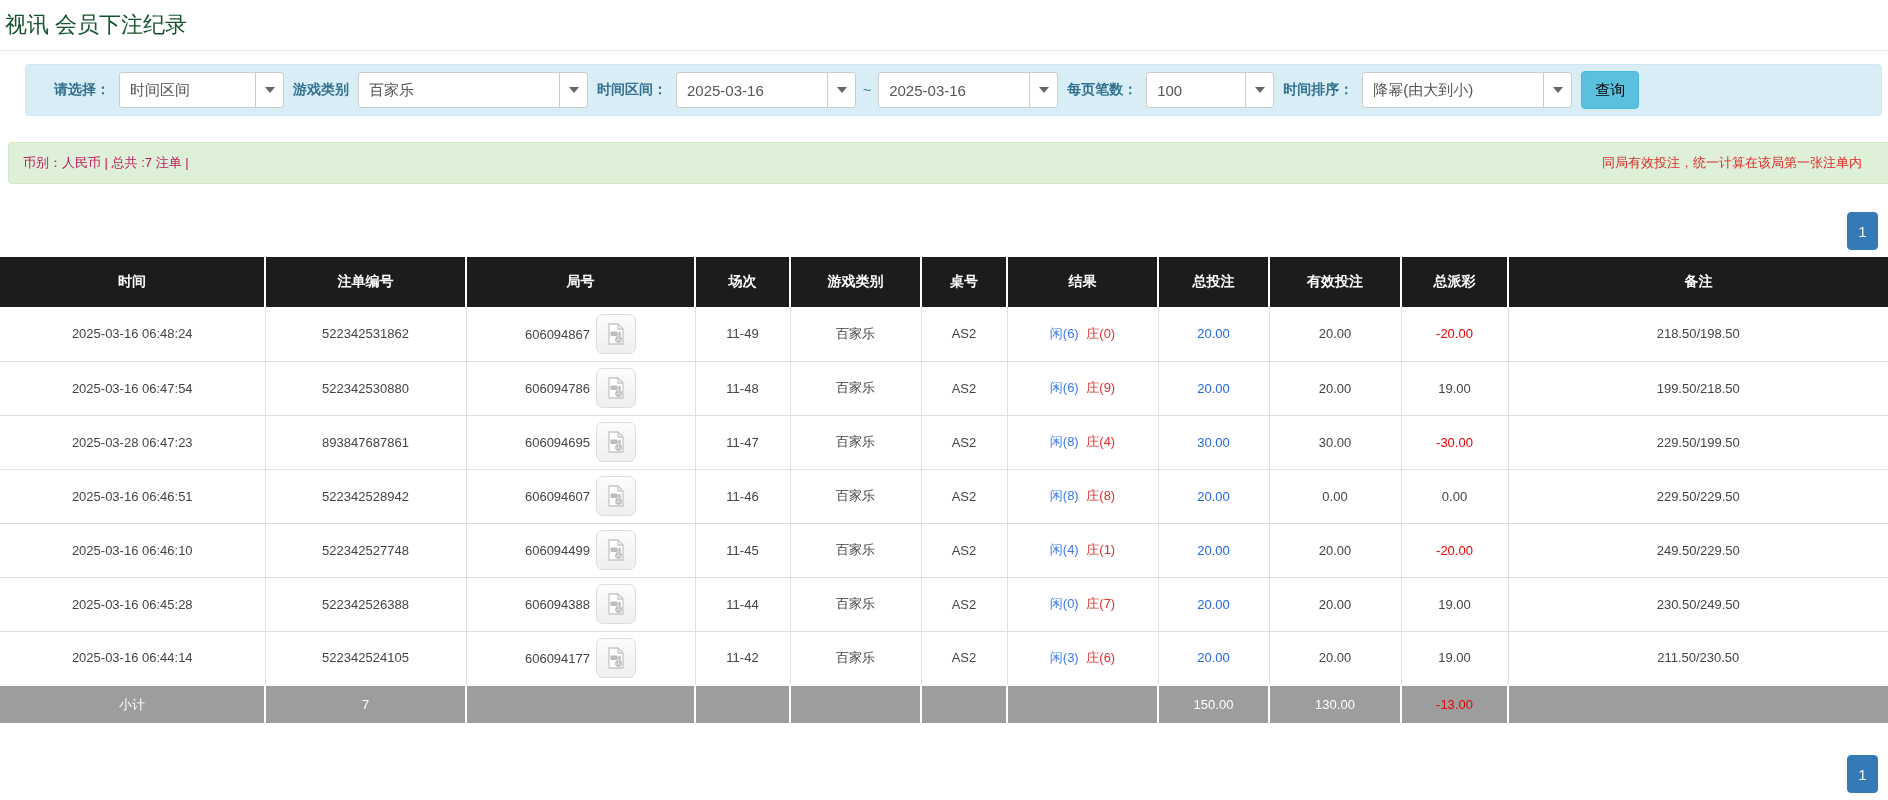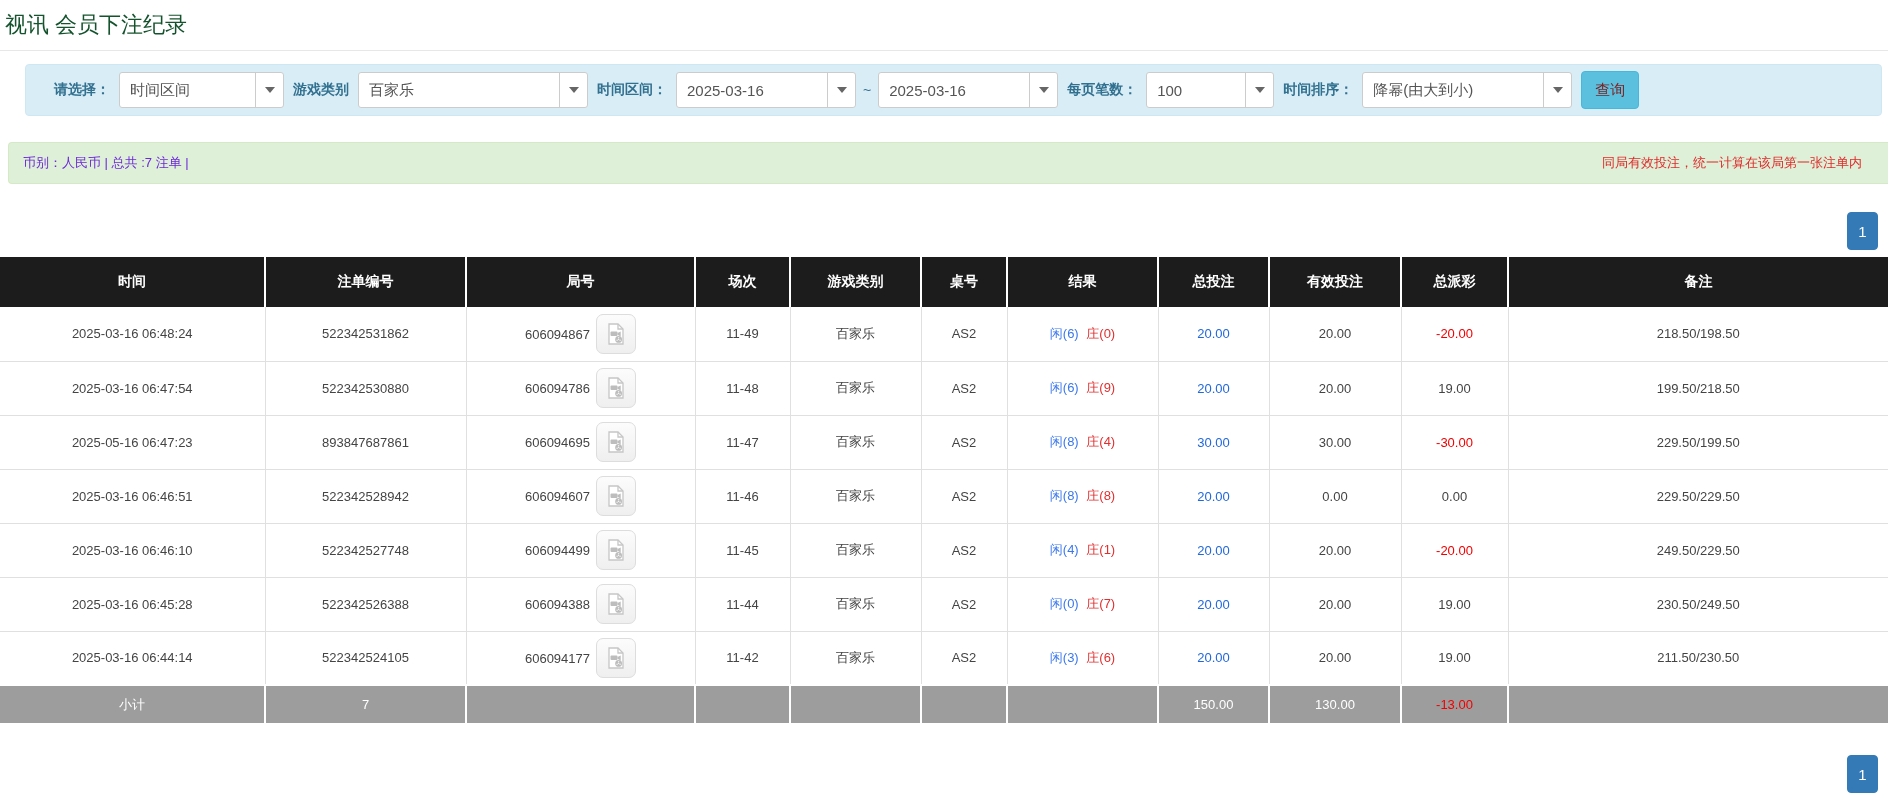--- a/index.html
+++ b/index.html
@@ -29,32 +29,32 @@
     width:28px; height:100%; border-left:1px solid #ccc;
     display:flex; align-items:center; justify-content:center;
   }
   .caret {
     width:0; height:0; border-left:5px solid transparent;
     border-right:5px solid transparent; border-top:6px solid #666; display:block;
   }
   .w165{width:165px} .w230{width:230px} .w180{width:180px} .w128{width:128px} .w210{width:210px}
   .tilde { font-size:14px; color:#31708f; margin:0 -2px; }
   .search-btn {
-    background:#5bc0de; border:1px solid #46b8da; border-radius:4px; color:#7f1d1d;
+    background:#5bc0de; border:1px solid #46b8da; border-radius:4px; color:#000000;
     font-size:15px; height:38px; padding:0 13px; cursor:pointer;
     font-family:inherit;
   }
   
   .alert-bar {
     margin:26px 0 0 8px; background:#dff0d8; border:1px solid #d6e9c6;
     border-radius:4px 0 0 4px; border-right:none; height:42px;
     display:flex; align-items:center; justify-content:space-between;
     padding:0 14px 0 14px; font-size:13px;
   }
-  .alert-left { color:#6d28d9; }
+  .alert-left { color:#be185d; }
   .alert-right { color:#e02a2a; padding-right:12px; }
   
   .pager { display:flex; justify-content:flex-end; margin-right:10px; }
   .pager.top { margin-top:28px; margin-bottom:7px; }
   .pager.bottom { margin-top:32px; }
   .page-btn {
     background:#337ab7; border:1px solid #337ab7; border-radius:4px;
     color:#fff; font-size:15px; width:31px; height:38px;
     display:flex; align-items:center; justify-content:center;
     cursor:pointer; text-decoration:none;
@@ -238,21 +238,21 @@
     <td>
       <span class="player">闲(6)</span>
       <span class="banker">庄(9)</span>
     </td>
     <td><a class="bet-link">20.00</a></td>
     <td><span>20.00</span></td>
     <td><span class="payout">19.00</span></td>
     <td><span>199.50/218.50</span></td>
   </tr>
       <tr>
-    <td><span>2025-05-16 06:47:23</span></td>
+    <td><span>2025-03-28 06:47:23</span></td>
     <td><span>893847687861</span></td>
     <td class="c-round">
       <span>606094695</span><span class="video-btn">
             <svg width="24" height="24" viewBox="0 0 24 24">
               <path d="M5 2 h9 l5 5 v15 H5 Z" fill="#ffffff" stroke="#c6c6c6" stroke-width="1.3"></path>
               <path d="M14 2 v5 h5" fill="none" stroke="#c6c6c6" stroke-width="1.3"></path>
               <rect x="6.5" y="9.5" width="7" height="4.6" rx="1" fill="#bdbdbd"></rect>
               <path d="M13.5 11 l3.2-1.6 v5 l-3.2-1.6 Z" fill="#bdbdbd"></path>
               <circle cx="14.6" cy="17.4" r="3.4" fill="#bdbdbd"></circle>
               <circle cx="14.6" cy="17.4" r="0.7" fill="#f2f2f2"></circle>

